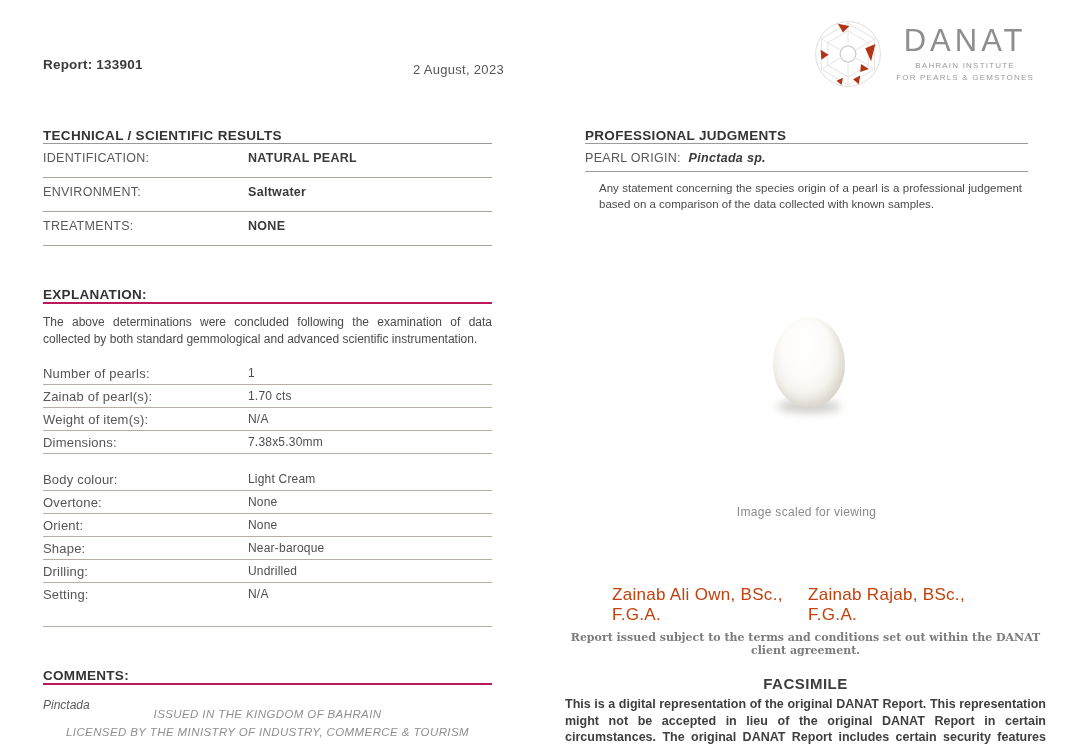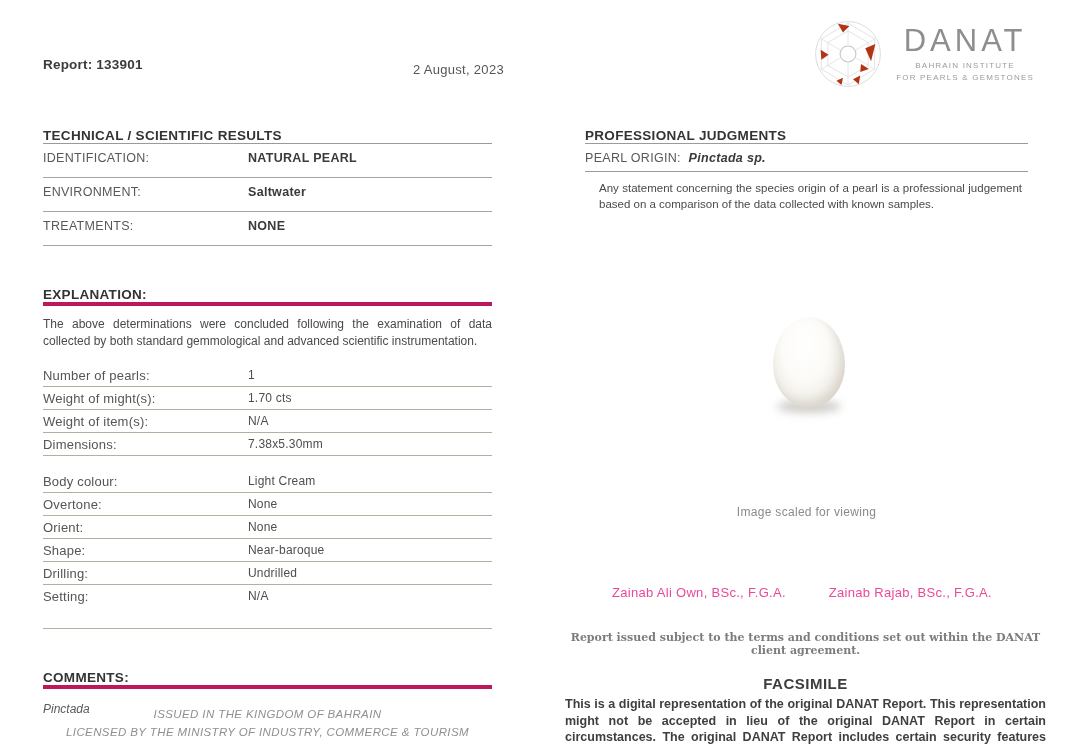--- a/index.html
+++ b/index.html
@@ -38,21 +38,21 @@
   }
 
   
   .left-col  { position: absolute; left: 43px;  top: 128px; width: 449px; }
   .right-col { position: absolute; left: 585px; top: 128px; width: 443px; }
 
   .section-title {
     font-size: 13.5px; font-weight: bold; color: #333333; letter-spacing: .3px;
     border-bottom: 1px solid #9a9a9a;
   }
-  .section-title.red-rule { border-bottom: 4px solid #be185d; margin-top: 41px; }
+  .section-title.red-rule { border-bottom: 2px solid #be185d; margin-top: 41px; }
 
   
   .kv-big { padding: 7px 0 12px 0; border-bottom: 1px solid #a8a49c; display: flex; }
   .kv-big .lbl { width: 205px; font-size: 12.5px; color: #585858; letter-spacing: .3px; }
   .kv-big .val { font-size: 12.5px; font-weight: bold; color: #3a3a3a; letter-spacing: .3px; }
 
   
   .explanation-title { margin-top: 25px; }
   .body-par {
     margin-top: 10px; font-size: 12px; line-height: 1.38; color: #4a4a4a;
@@ -102,21 +102,21 @@
   }
 
   .image-caption {
     position: absolute; left: 585px; top: 505px; width: 443px;
     text-align: center; font-size: 12px; color: #8a8a8a; letter-spacing: .3px;
   }
 
   .signatures {
     position: absolute; left: 585px; top: 585px; width: 443px;
     display: flex; justify-content: space-between; padding: 0 36px 0 27px;
-    font-size: 13px; color: #ec4899; letter-spacing: .3px;
+    font-size: 17px; color: #c2410c; letter-spacing: .3px;
   }
 
   .terms-line {
     position: absolute; left: 565px; top: 631px; width: 481px;
     text-align: center; font-family: "DejaVu Serif", serif;
     font-size: 11px; color: #7c7c7c; font-weight: bold;
   }
 
   .facsimile { position: absolute; left: 565px; top: 675px; width: 481px; }
   .facsimile-title {
@@ -182,21 +182,21 @@
 
     <div class="section-title red-rule explanation-title">EXPLANATION:</div>
     <div class="body-par">The above determinations were concluded following the examination of data collected by both standard gemmological and advanced scientific instrumentation.</div>
 
     <div class="detail-table">
       <div class="kv-row">
         <span class="lbl">Number of pearls:</span>
         <span class="val">1</span>
       </div>
       <div class="kv-row">
-        <span class="lbl">Weight of might(s):</span>
+        <span class="lbl">Zainab of pearl(s):</span>
         <span class="val">1.70 cts</span>
       </div>
       <div class="kv-row">
         <span class="lbl">Weight of item(s):</span>
         <span class="val">N/A</span>
       </div>
       <div class="kv-row">
         <span class="lbl">Dimensions:</span>
         <span class="val">7.38x5.30mm</span>
       </div>

